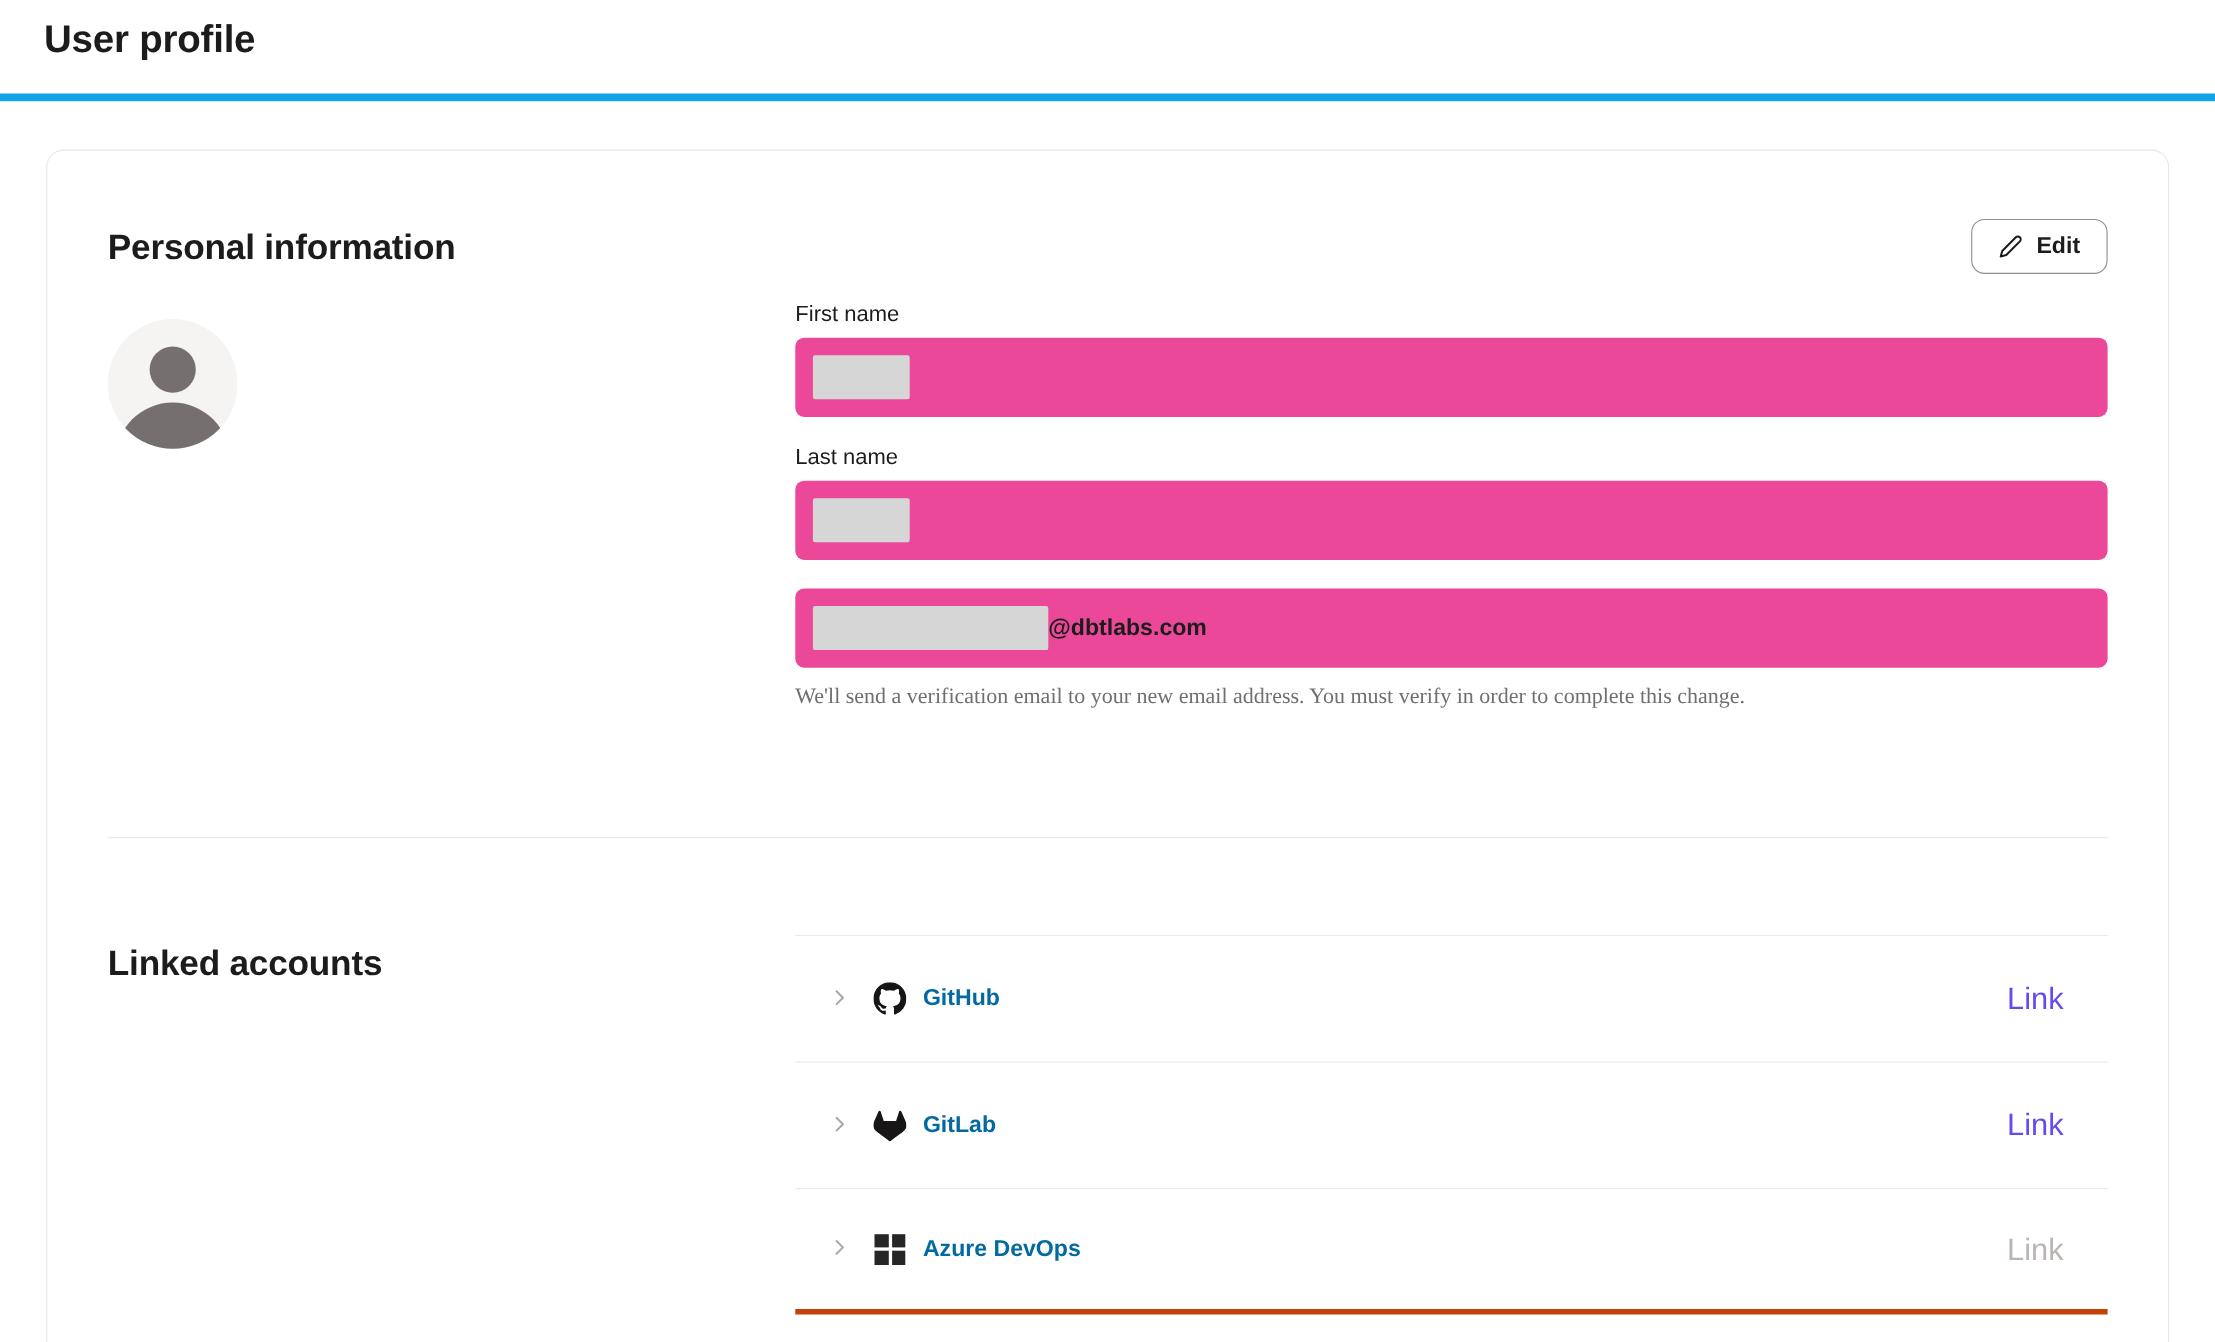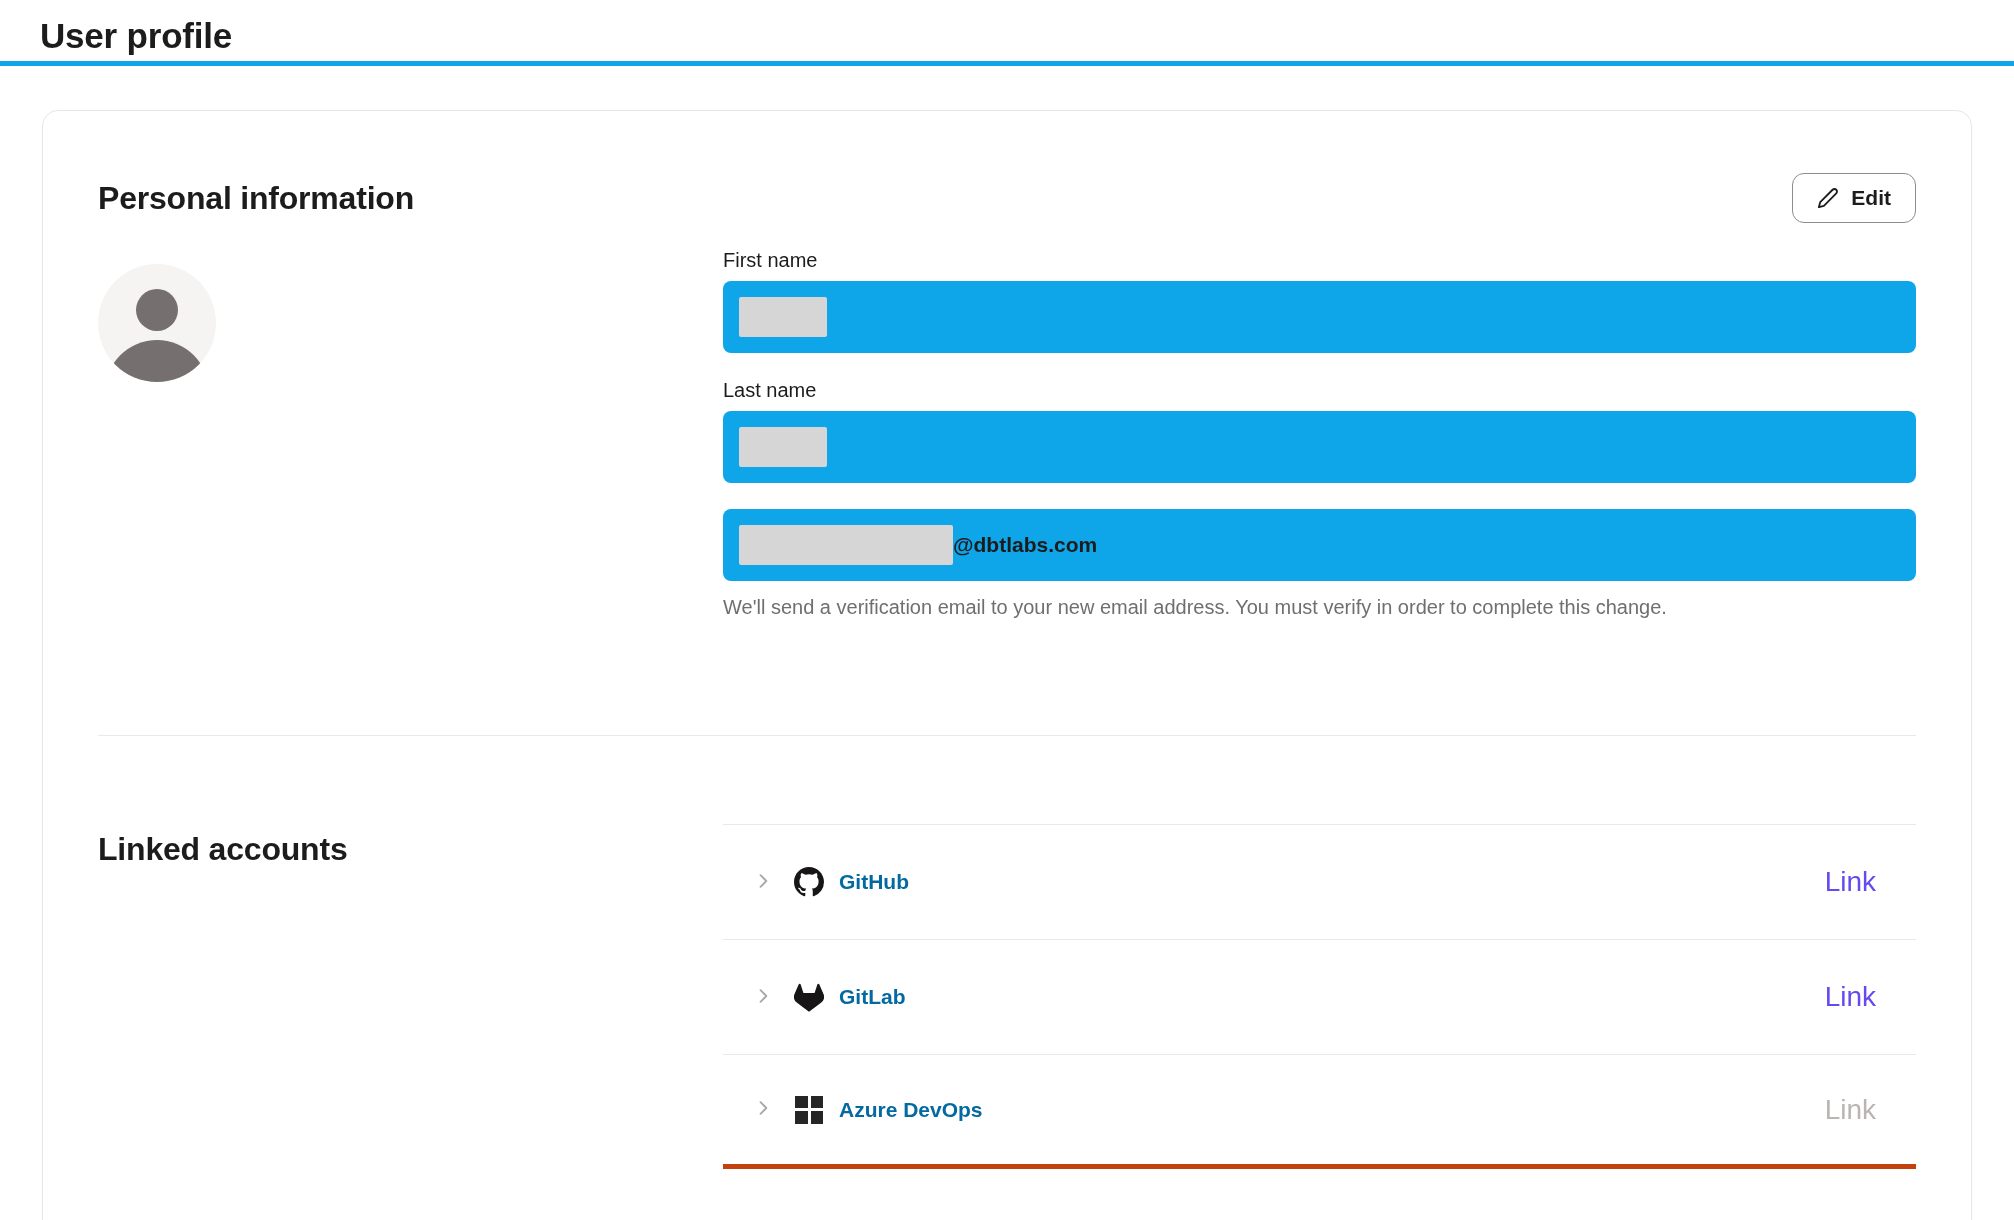--- a/index.html
+++ b/index.html
@@ -6,23 +6,23 @@
   html, body {
     width: 2014px; height: 1220px;
     background: #ffffff;
     font-family: "Liberation Sans", "DejaVu Sans", sans-serif;
     color: #1c1c1c;
     overflow: hidden;
   }
 
   
   .page-header {
-    height: 66px;
+    height: 92px;
     padding: 16px 0 0 40px;
-    border-bottom: 5px solid #0ea5e9;
+    border-bottom: 7px solid #0ea5e9;
   }
   .page-title {
     font-size: 35px;
     font-weight: 700;
     letter-spacing: -0.2px;
   }
 
   
   .card {
     margin: 44px 42px 0 42px;
@@ -95,21 +95,21 @@
   .field-group { margin-bottom: 26px; }
   .field-label {
     display: block;
     font-size: 20px;
     font-weight: 400;
     margin-bottom: 9px;
     color: #1c1c1c;
   }
   .field-box {
     height: 72px;
-    background: #0ea5e9;
+    background: #ec4899;
     border-radius: 8px;
     display: flex;
     align-items: center;
     padding: 0 16px;
   }
   .redact {
     height: 40px;
     background: #d6d6d6;
     border-radius: 2px;
   }
@@ -118,20 +118,21 @@
   .email-suffix {
     font-size: 21px;
     font-weight: 600;
     color: #1c1c1c;
   }
   .helper-text {
     margin-top: 15px;
     font-size: 20px;
     color: #6f6f6f;
     font-weight: 400;
+    font-family: Liberation Serif, serif;
   }
 
   .section-divider {
     border: none;
     border-top: 1px solid #e9e9e9;
     margin-top: 90px;
   }
 
   
   .linked-section {

